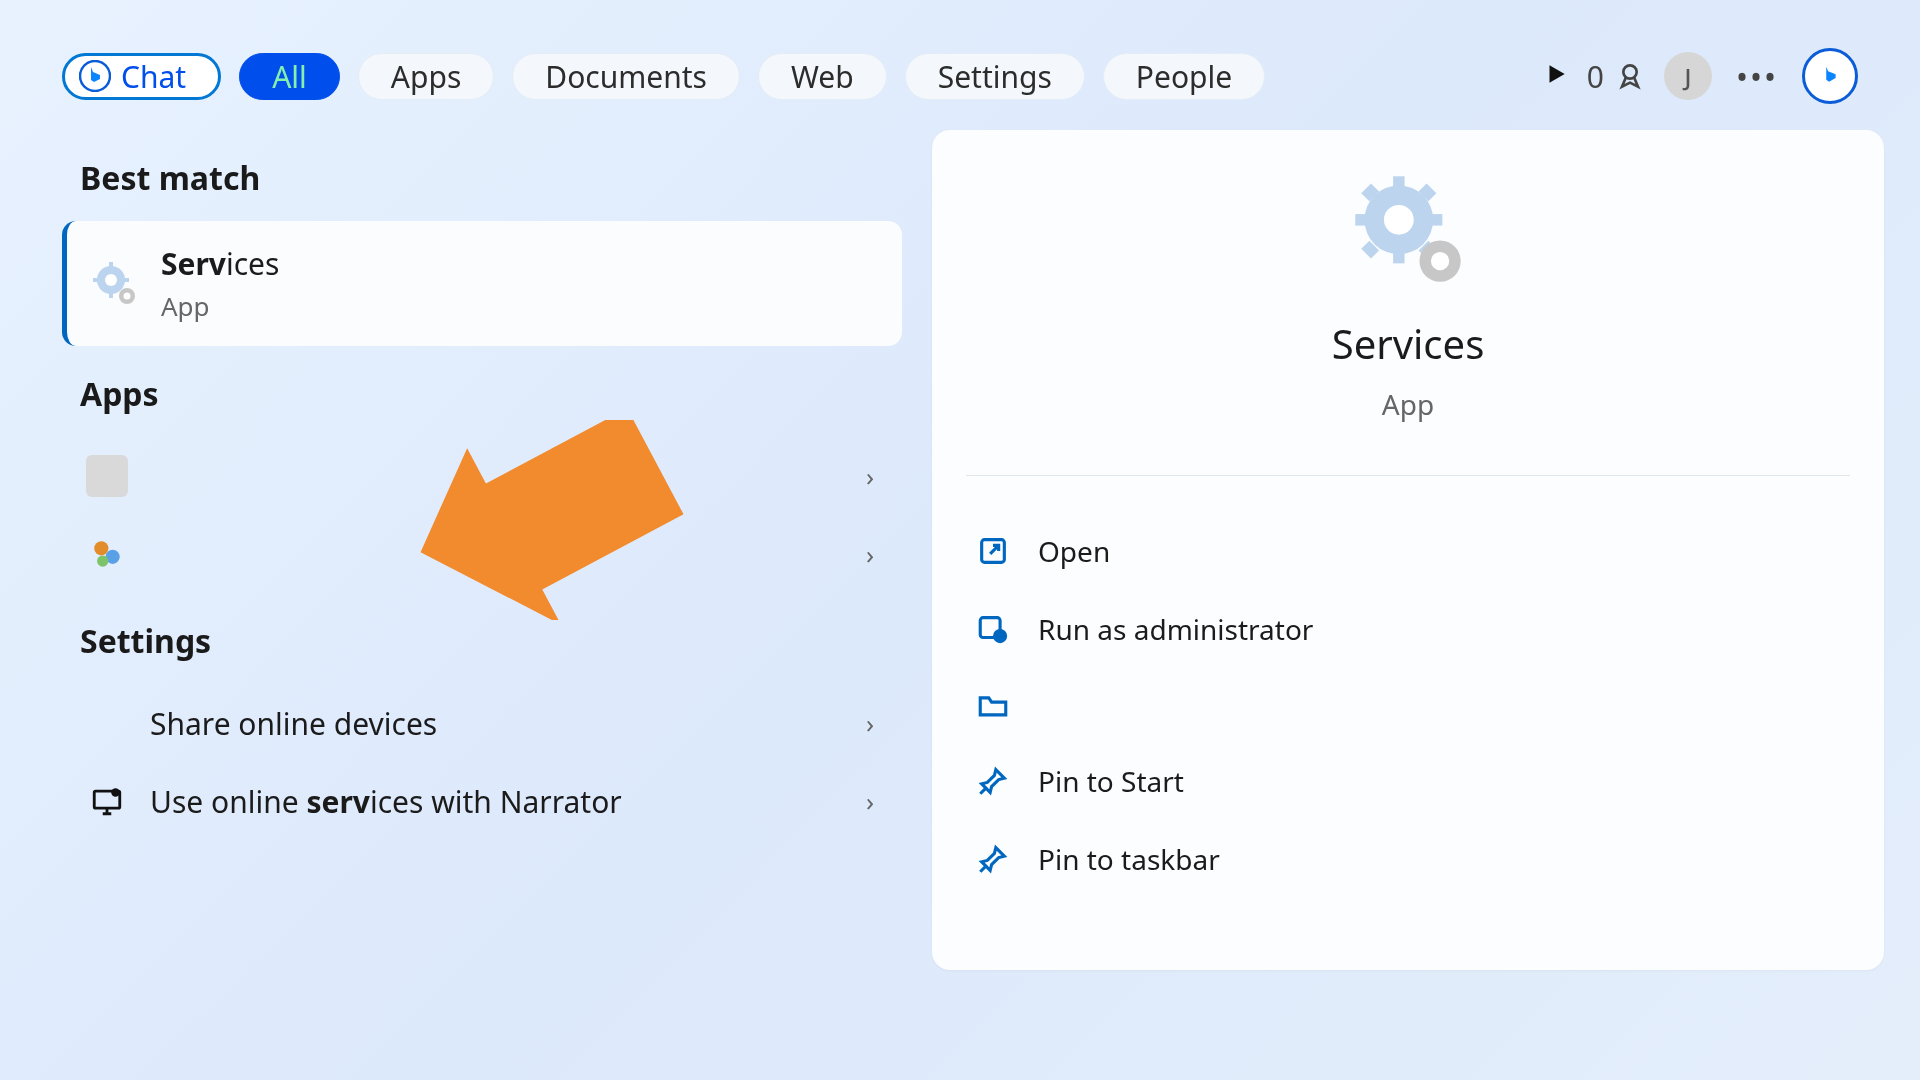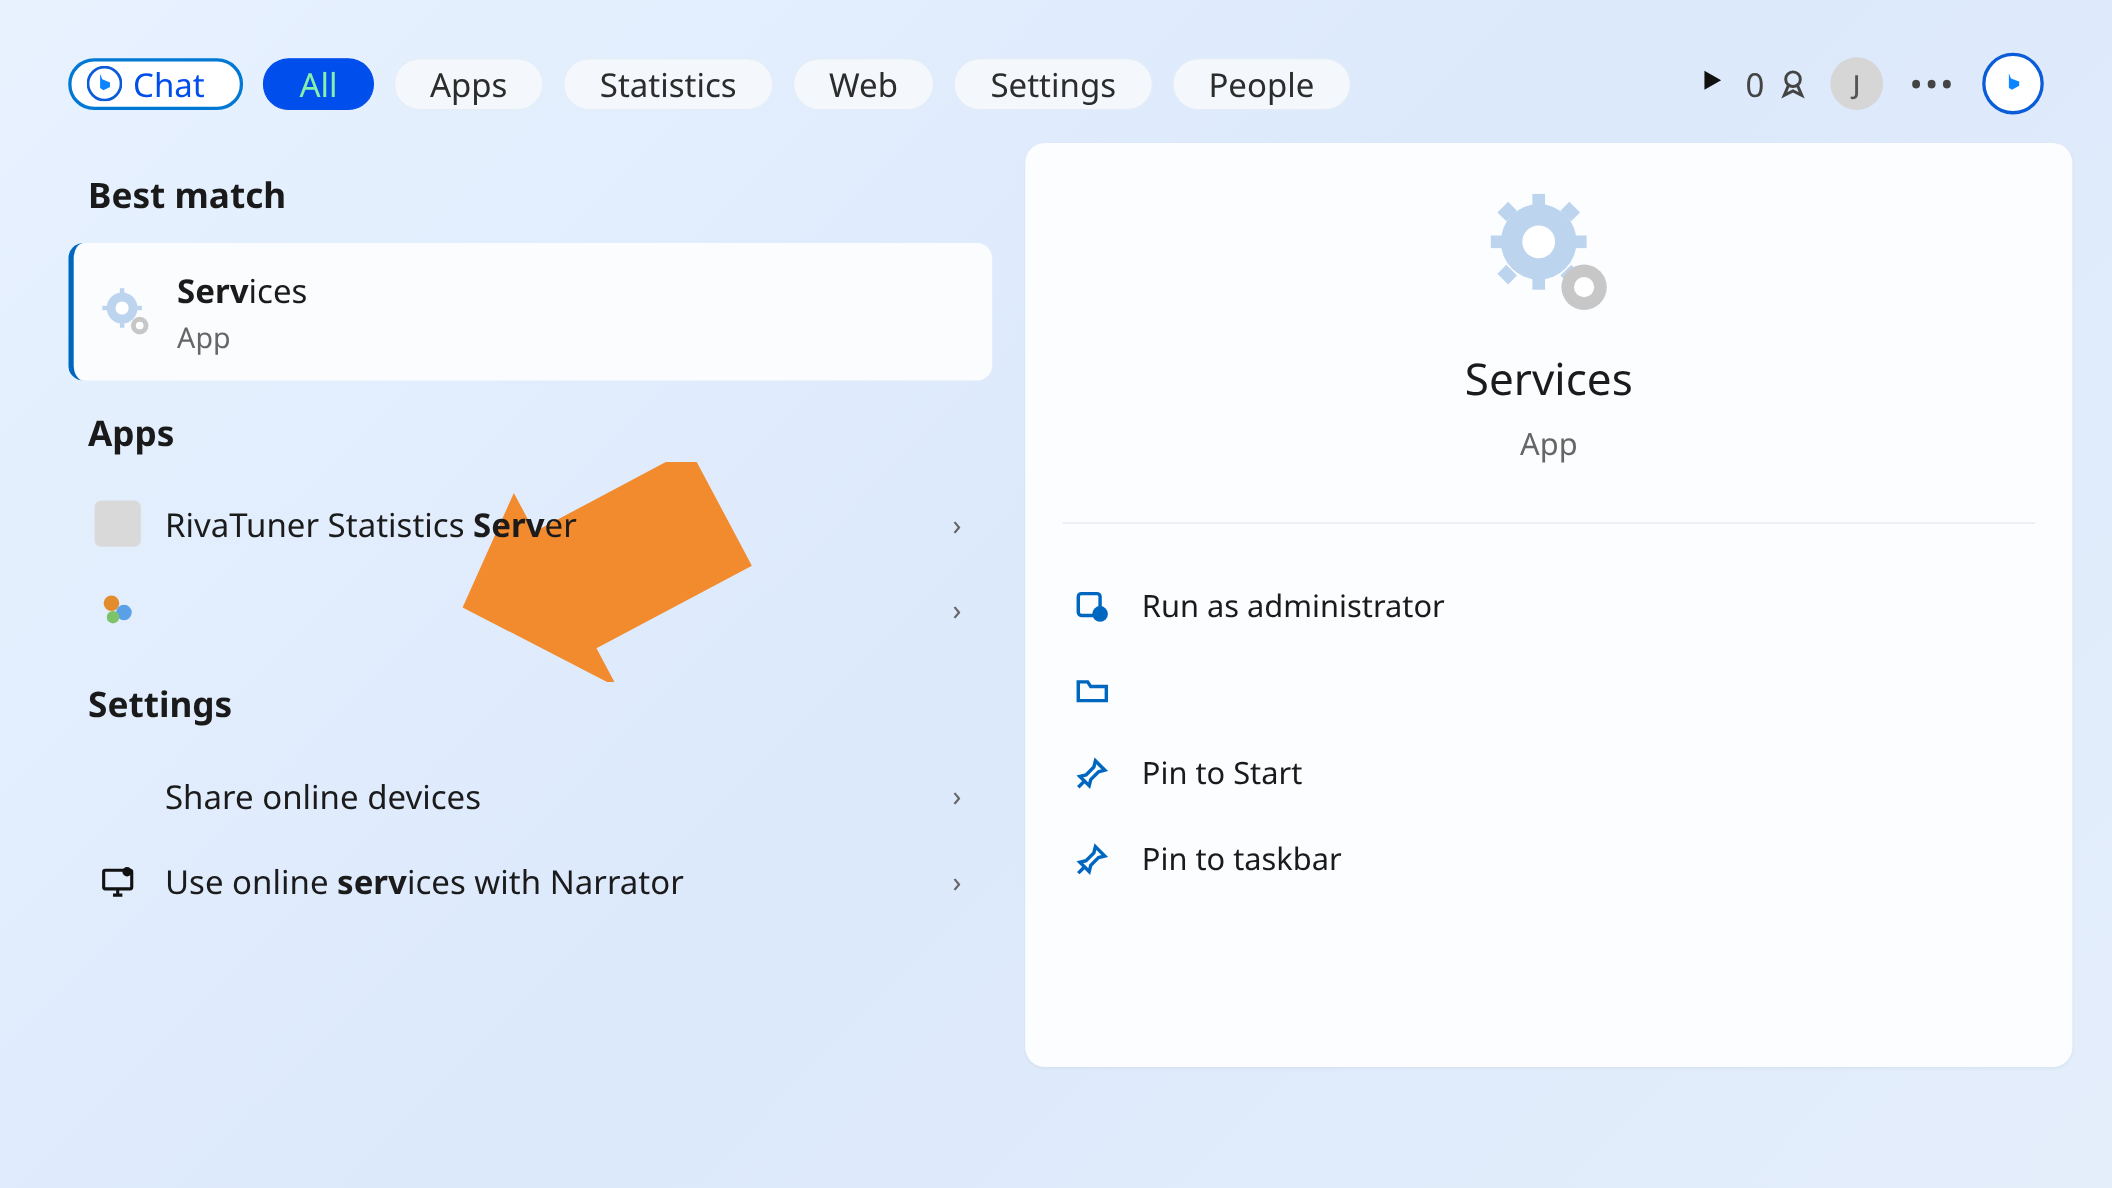--- a/index.html
+++ b/index.html
@@ -128,21 +128,21 @@
       <svg viewBox="0 0 32 32">
           <circle cx="16" cy="16" r="15" fill="none" stroke="#0a5cd8" stroke-width="2.5"></circle>
           <path d="M12 7v13l3 2 6-3v-4l-7-3" fill="#0a84ff"></path>
         </svg>
     </span>
     <span>Chat</span>
   </div>
 
   <div class="chip active">All</div>
   <div class="chip">Apps</div>
-  <div class="chip">Statistics</div>
+  <div class="chip">Documents</div>
   <div class="chip">Web</div>
   <div class="chip">Settings</div>
   <div class="chip">People</div>
 
   <div class="spacer"></div>
 
   <div class="play-btn">
     <svg width="26" height="26" viewBox="0 0 24 24">
         <path d="M6 4l14 8-14 8z" fill="#111"></path>
       </svg>
@@ -201,21 +201,20 @@
     <div class="annotate-arrow">
       <svg width="300" height="200" viewBox="0 0 300 200">
         <polygon points="0,70 90,0 90,40 250,40 250,160 90,160 90,200" fill="#f28a2e" transform="rotate(-28 125 100)"></polygon>
       </svg>
     </div>
 
     <div class="section-title">Apps</div>
 
     <div class="row-item">
       <div class="row-icon"></div>
-      <div class="label"><span>RivaTuner Statistics </span><b>Serv</b><span>er</span></div>
       <span class="chevron">›</span>
     </div>
 
     <div class="row-item">
       <div class="row-icon" style="background:transparent;">
         <svg viewBox="0 0 24 24" width="34" height="34">
             <circle cx="8" cy="8" r="5" fill="#e28c2b"></circle>
             <circle cx="16" cy="14" r="5" fill="#5aa0e6"></circle>
             <circle cx="9" cy="17" r="4" fill="#7cc36a"></circle>
           </svg>
@@ -264,20 +263,27 @@
               <circle cx="38" cy="38" r="9" fill="#c7c7c7"></circle>
               <circle cx="38" cy="38" r="4" fill="#fff"></circle>
             </svg>
         </span>
         <div class="title">Services</div>
         <div class="sub">App</div>
       </div>
 
       <div class="action-row">
         <span class="a-icon"><svg viewBox="0 0 24 24" fill="none" stroke="#0067c0" stroke-width="2.2">
+              <rect x="4" y="4" width="16" height="16" rx="2"></rect>
+              <path d="M10 14l6-6M12 8h4v4"></path>
+            </svg></span>
+        <span>Open</span>
+      </div>
+      <div class="action-row">
+        <span class="a-icon"><svg viewBox="0 0 24 24" fill="none" stroke="#0067c0" stroke-width="2.2">
               <rect x="3" y="4" width="14" height="14" rx="2"></rect>
               <circle cx="17" cy="17" r="5" fill="#0067c0" stroke="none"></circle>
             </svg></span>
         <span>Run as administrator</span>
       </div>
       <div class="action-row">
         <span class="a-icon"><svg viewBox="0 0 24 24" fill="none" stroke="#0067c0" stroke-width="2.2">
               <path d="M3 7h6l2 3h10v9H3z"></path>
             </svg></span>
       </div>

